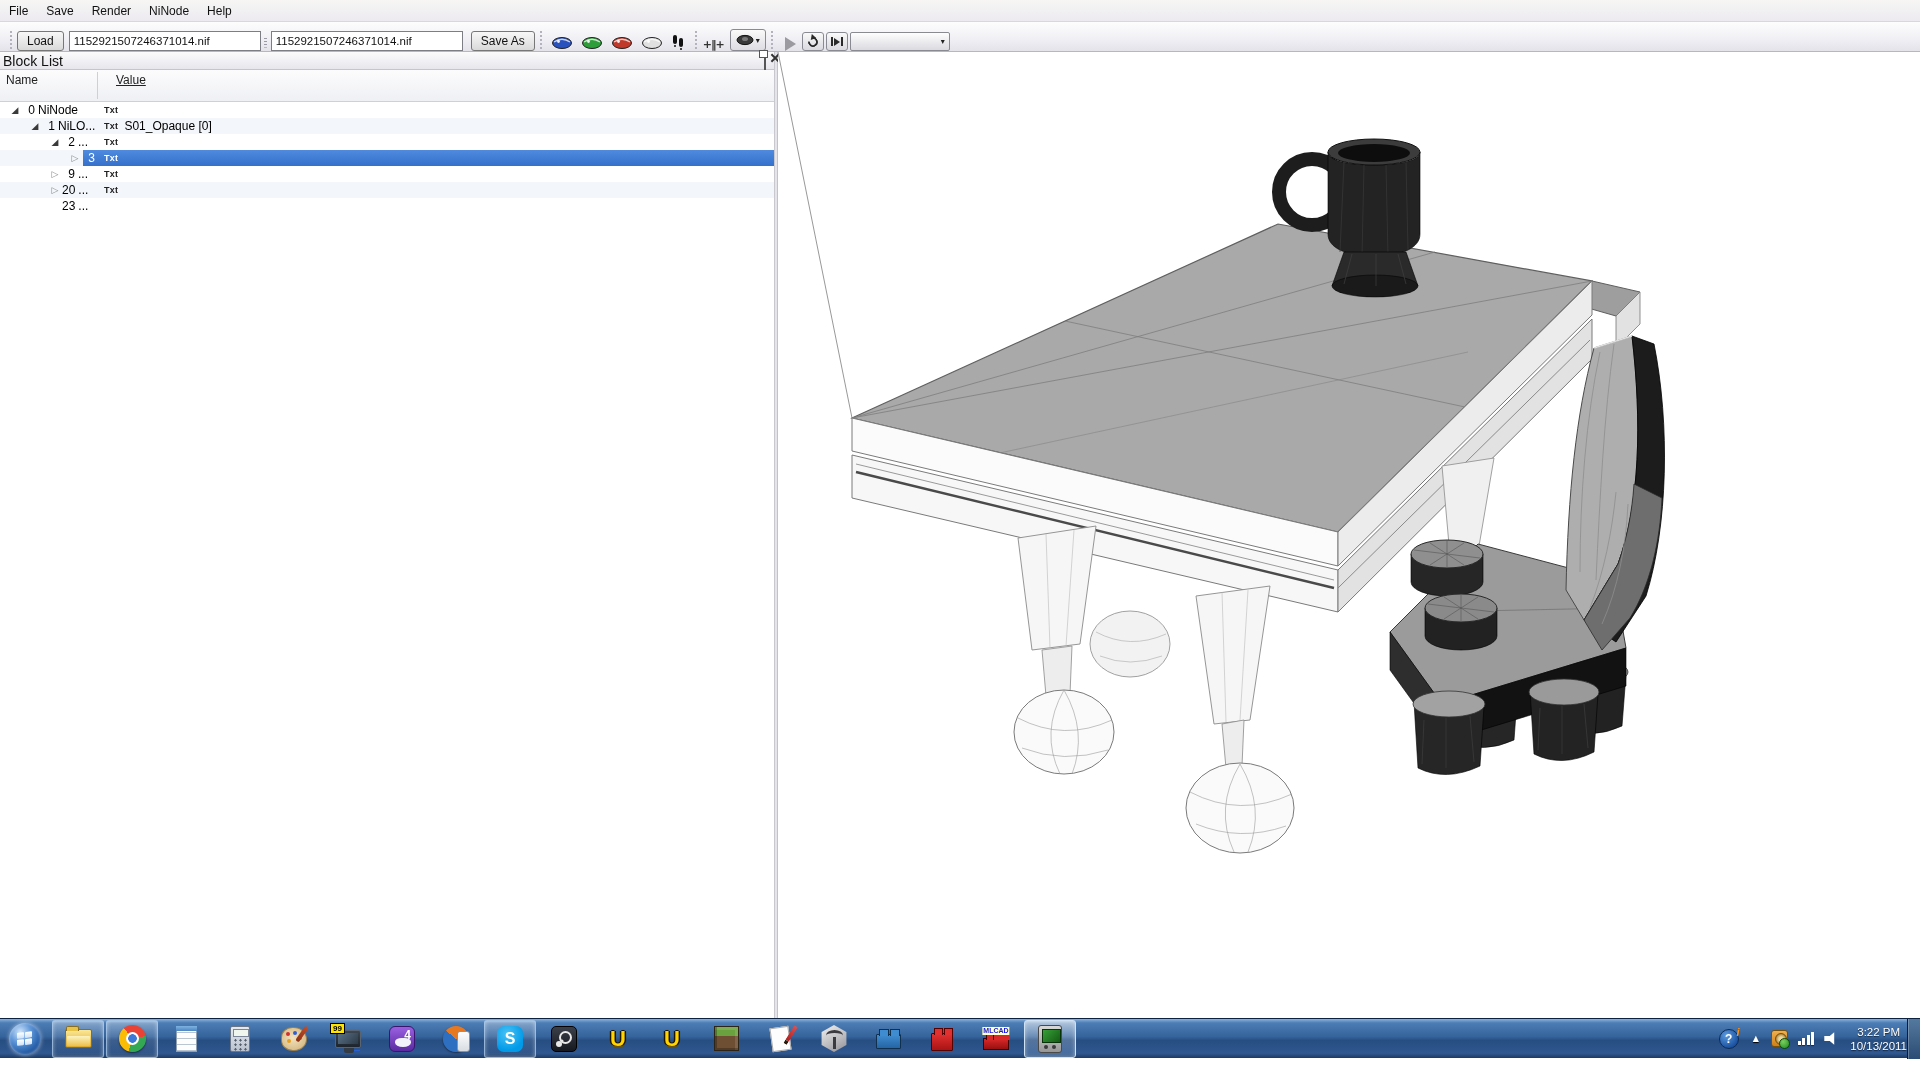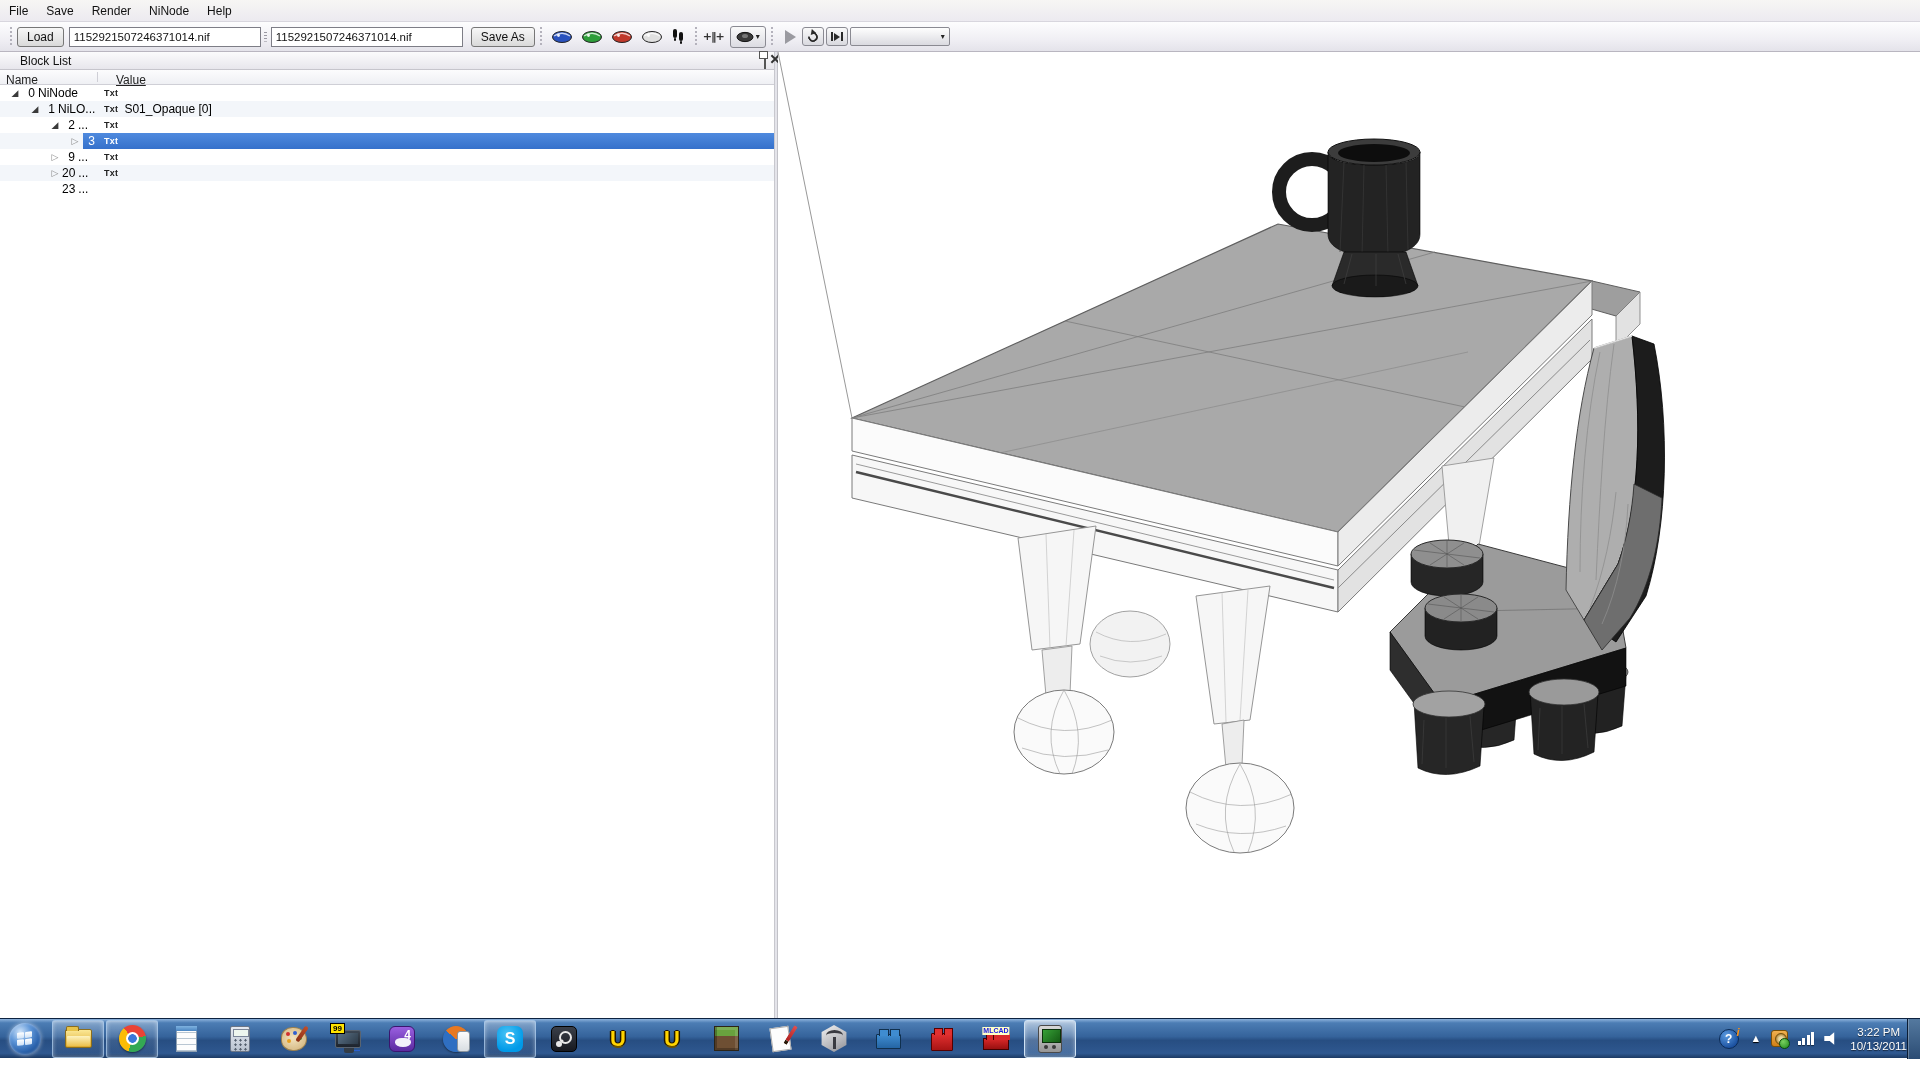--- a/index.html
+++ b/index.html
@@ -27,21 +27,21 @@
   .glyph-x::before,.glyph-x::after{ content:""; position:absolute; left:5px; top:0; width:2px; height:11px; background:#fff; box-shadow:0 1px 1px rgba(0,0,0,.5);}
   .glyph-x::before{ transform:rotate(45deg);} .glyph-x::after{ transform:rotate(-45deg);}
 
   
   .menubar { height:22px; background:linear-gradient(180deg,#f7f6f4,#eceaf0); display:flex;
     align-items:center; font-size:12px; color:#111; border-bottom:1px solid #d8d6de; }
   .menu-item { padding:3px 9px; }
 
   
   .toolbar { height:30px; background:linear-gradient(180deg,#fdfdfe 0%,#f0eff4 60%,#e4e3ea 100%);
-    border-bottom:1px solid #b9b6c0; display:flex; align-items:center; padding:6px 4px; font-size:12px; }
+    border-bottom:1px solid #b9b6c0; display:flex; align-items:flex-end; padding:0 4px; font-size:12px; }
   .grip { width:5px; height:20px; margin:0 4px;
     background:repeating-linear-gradient(180deg,#b4b2bc 0 2px,transparent 2px 4px); background-size:2px 100%; background-repeat:no-repeat; background-position:center; }
   .tbtn { border:1px solid #777; border-radius:3px; background:linear-gradient(180deg,#f7f7f7,#e9e9e9 50%,#d9d9d9);
     padding:2px 9px; font-size:12px; color:#111; height:20px; display:flex; align-items:center; }
   .tfield { height:20px; width:192px; border:1px solid #7d7d86; background:#fff; font-size:11.5px;
     padding:0 4px; color:#111; font-family:"Liberation Sans", sans-serif; }
   .fieldgrip { width:6px; height:16px; margin:0 2px;
     background:repeating-linear-gradient(180deg,#9a98a2 0 1px,transparent 1px 3px); background-size:3px 60%; background-repeat:no-repeat; background-position:center; }
   .toggle-row { display:flex; align-items:center; gap:6px; padding:0 2px; }
   .eyewrap { width:24px; height:16px; display:flex; align-items:center; justify-content:center; }
@@ -68,28 +68,28 @@
   .step-glyph { display:flex; align-items:center; gap:1px; }
   .step-glyph i { display:block; width:2px; height:9px; background:#2a2a2a; }
   .step-glyph u { display:block; width:0; height:0; border-left:6px solid #2a2a2a; border-top:4.5px solid transparent; border-bottom:4.5px solid transparent; }
   .combo { width:100px; height:19px; border:1px solid #8a8a92; border-radius:2px;
     background:linear-gradient(180deg,#fefefe,#dadae0); display:flex; align-items:center; justify-content:flex-end; padding-right:4px; }
 
   
   .main { display:flex; height:966px; }
   .dock { width:775px; flex:none; background:#fff; border-right:1px solid #c8c8ce; display:flex; flex-direction:column; }
   .dock-title { height:18px; background:linear-gradient(180deg,#fbfbfc,#e7e6ec); border-bottom:1px solid #c6c5cc;
-    display:flex; align-items:center; font-size:12px; color:#111; padding-left:20px; }
+    display:flex; align-items:center; font-size:14px; color:#111; padding-left:3px; }
   .dock-btns { margin-left:auto; display:flex; gap:4px; padding-right:4px; }
   .float-glyph { width:10px; height:9px; border:1px solid #555; position:relative; background:#fff;}
   .float-glyph::before{ content:""; position:absolute; right:-3px; top:-3px; width:7px; height:6px; border:1px solid #555; background:#fff;}
   .x-glyph { position:relative; width:9px; height:9px; }
   .x-glyph::before,.x-glyph::after{ content:""; position:absolute; left:4px; top:0; width:1.6px; height:10px; background:#333;}
   .x-glyph::before{transform:rotate(45deg);} .x-glyph::after{transform:rotate(-45deg);}
-  .tree-header { height:15px; background:linear-gradient(180deg,#fcfcfd,#eff0f4); border-bottom:1px solid #cfcfd6;
+  .tree-header { height:32px; background:linear-gradient(180deg,#fcfcfd,#eff0f4); border-bottom:1px solid #cfcfd6;
     position:relative; font-size:12px; color:#222; }
   .th-name { position:absolute; left:6px; top:3px; }
   .th-value { position:absolute; left:116px; top:3px;text-decoration:underline; }
   .th-sep { position:absolute; left:97px; top:2px; bottom:2px; width:1px; background:#cfcfd6; }
   .tree-body { flex:1; background:#fff; overflow:hidden; }
   .trow { position:relative; height:16px; font-size:12px; color:#000; display:flex; align-items:center; }
   .trow.alt { background:#f3f6fa; }
   .selbar { position:absolute; top:0; bottom:0; right:0; background:linear-gradient(180deg,#4f8ade,#3571cb); z-index:0; }
   .expander { width:14px; flex:none; font-family:"DejaVu Sans", sans-serif; font-size:9px; color:#8a8a8a;
     display:inline-block; text-align:center; position:relative; z-index:1; line-height:16px;}

